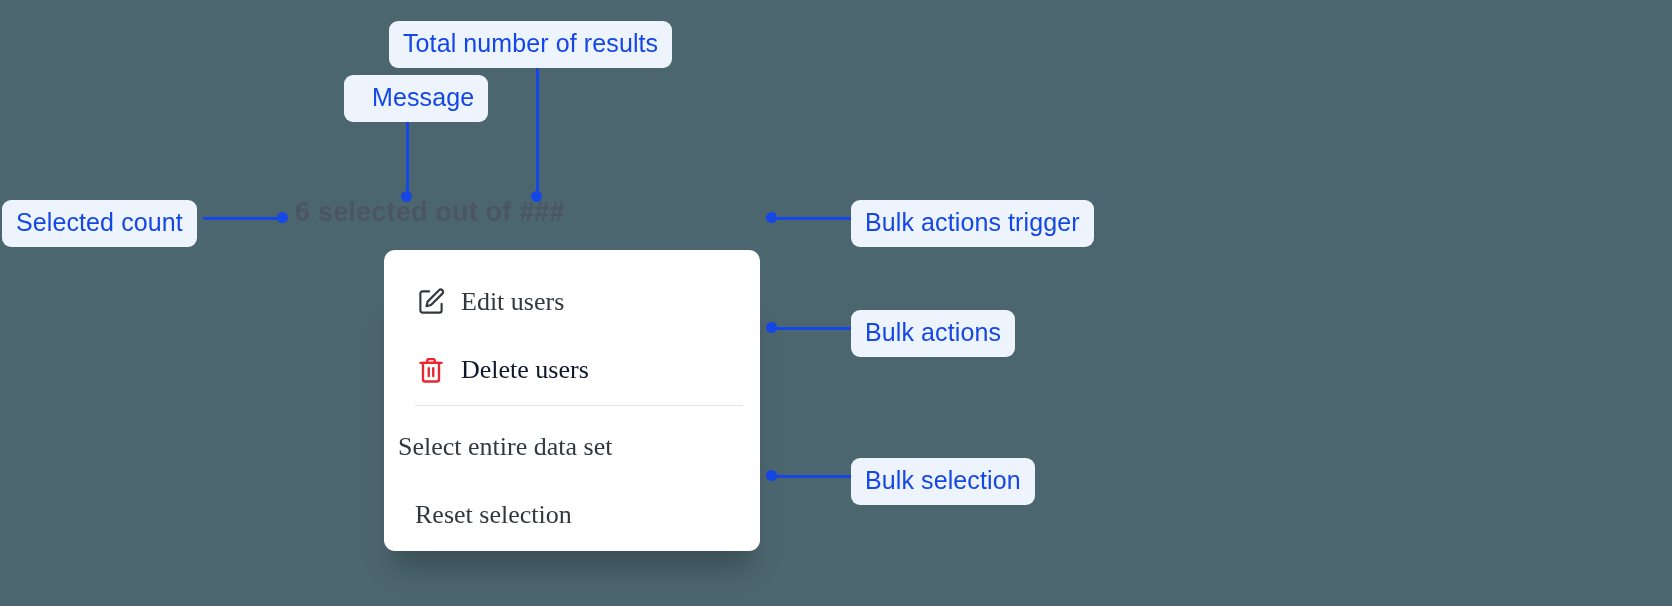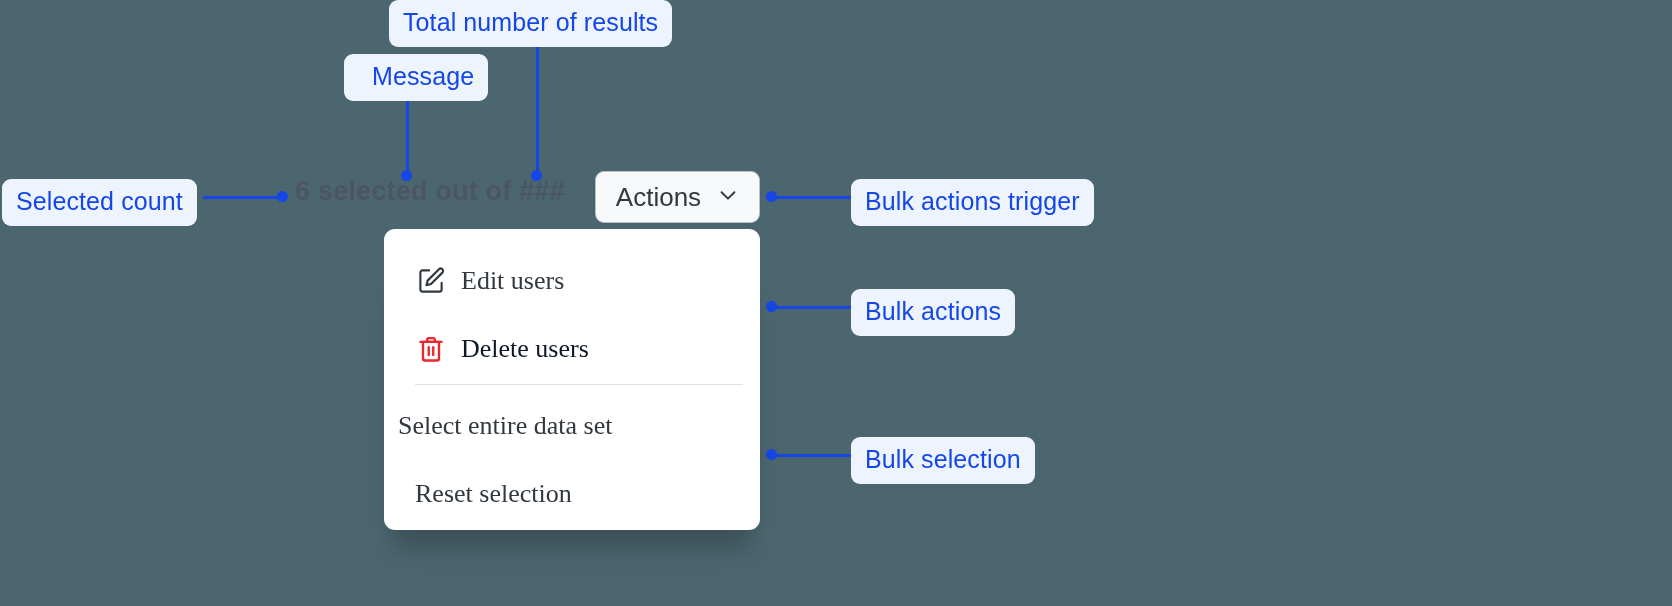--- a/index.html
+++ b/index.html
@@ -5,21 +5,21 @@
   html, body {
     margin: 0; padding: 0;
   }
   body {
     width: 1672px; height: 606px;
     background: #4c666f;
     font-family: "Liberation Sans", sans-serif;
     overflow: hidden;
     position: relative;
   }
-  #stage { position: absolute; inset: 0; }
+  #stage { position: absolute; inset: 0; margin-top: 21px; }
 
   
   .callout {
     position: absolute;
     background: #eef4fe;
     color: #1447e6;
     font-size: 25px;
     line-height: 1;
     font-weight: 400;
     padding: 10px 14px 12px 14px;
@@ -159,28 +159,20 @@
   <div class="callout" style="left:2px; top:179px;">Selected count</div>
 
   <div class="callout" style="left:851px; top:179px;">Bulk actions trigger</div>
 
   <div class="callout" style="left:851px; top:437px;">Bulk selection</div>
 
   <div class="callout" style="left:851px; top:289px;">Bulk actions</div>
 
   <div class="selection-message">6 selected out of ###</div>
 
-  <div class="actions-button">
-    <span class="label">Actions</span>
-    <span class="chev">
-      <svg width="22" height="22" viewBox="0 0 24 24" fill="none" stroke="#32383f" stroke-width="2.1" stroke-linecap="round" stroke-linejoin="round">
-        <polyline points="5,9 12,16 19,9"></polyline>
-      </svg>
-    </span>
-  </div>
 
   <div class="menu-shadow"></div>
 
   <div class="menu">
 
     <div class="menu-item" style="top:26px;">
       <span class="mi-icon">
         <svg width="30" height="30" viewBox="0 0 24 24" fill="none" stroke="#32383f" stroke-width="1.7" stroke-linecap="round" stroke-linejoin="round">
           <path d="M10.5 3.5H5.2A1.7 1.7 0 0 0 3.5 5.2v13.6a1.7 1.7 0 0 0 1.7 1.7h13.6a1.7 1.7 0 0 0 1.7-1.7V13.5"></path>
           <path d="M18.4 2.6a1.9 1.9 0 0 1 2.7 2.7L12 14.4l-3.6.9.9-3.6 9.1-9.1z"></path>

